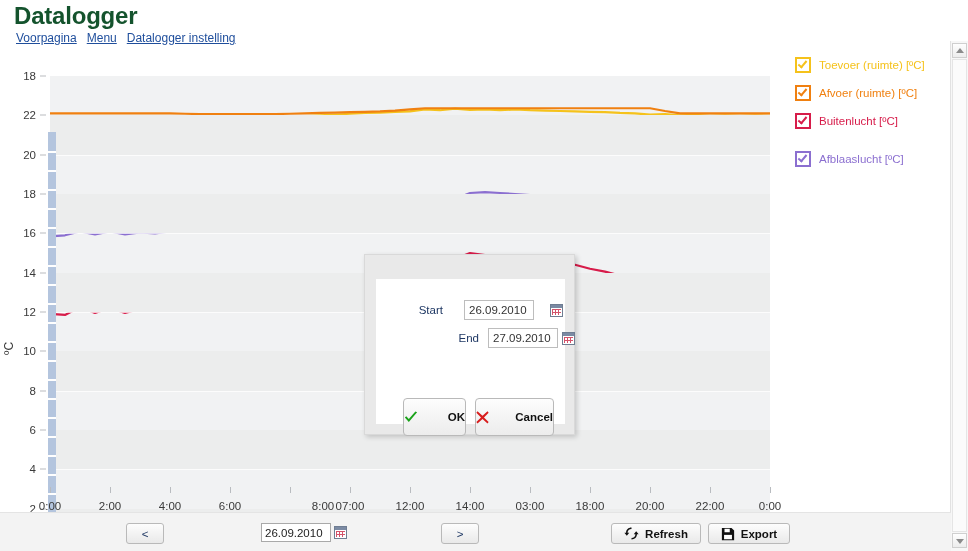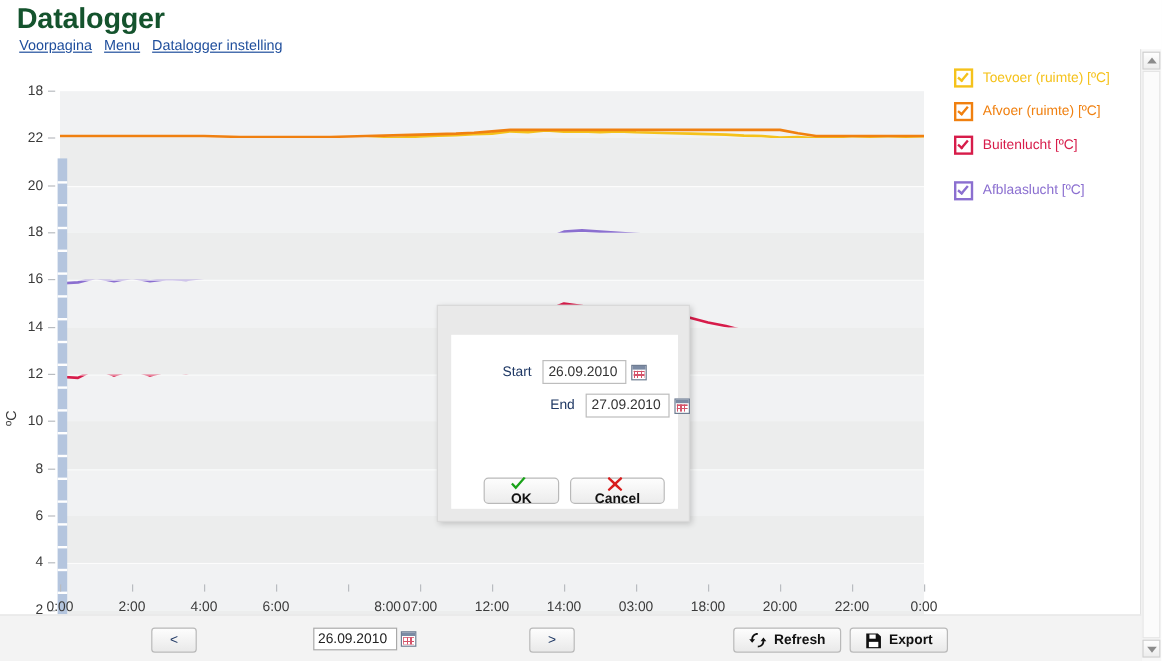--- a/index.html
+++ b/index.html
@@ -343,28 +343,28 @@
   }
   .caret-down {
     width: 0; height: 0;
     border-left: 4px solid transparent;
     border-right: 4px solid transparent;
     border-top: 5px solid #222;
   }
   .dlg-btn {
     position: absolute;
     top: 119px;
-    height: 22px;
+    height: 38px;
     background: linear-gradient(#fdfdfd, #ececec);
     border: 1px solid #b9b9b9;
     border-radius: 4px;
     box-sizing: border-box;
-    display: flex; align-items: center; justify-content: center;
-    cursor: pointer;
-    font-size: 11.5px; font-weight: bold; color: #111; flex-direction: column;
+    display: flex; align-items: center; justify-content: space-between;
+    cursor: pointer;
+    font-size: 11.5px; font-weight: bold; color: #111;
   }
   #dlg-ok { left: 27px; width: 63px; }
   #dlg-cancel { left: 99px; width: 79px; }
   .dlg-btn .bico { margin-right: 5px; display: flex; align-items: center; }
 </style>
 </head>
 <body>
 
 <div id="app">
 
@@ -524,21 +524,21 @@
           <rect x="3.5" y="9" width="9" height="5" fill="#fff"></rect>
         </svg>
       </span>
       <span class="tb-txt">Export</span>
     </div>
   </div>
 
   <div id="dialog">
     <div id="dialog-inner">
 
-      <div class="dlg-row" style="top:20px;">
+      <div class="dlg-row" style="top:20px;gap:12px;">
         <span class="dlg-label">Start</span>
         <input class="dlg-input" type="text" value="26.09.2010" style="">
         <span class="dlg-cal"></span>
       </div>
 
       <div class="dlg-row" style="top:48px;margin-left:36px;">
         <span class="dlg-label">End</span>
         <input class="dlg-input" type="text" value="27.09.2010" style="">
         <span class="dlg-cal"></span>
       </div>

